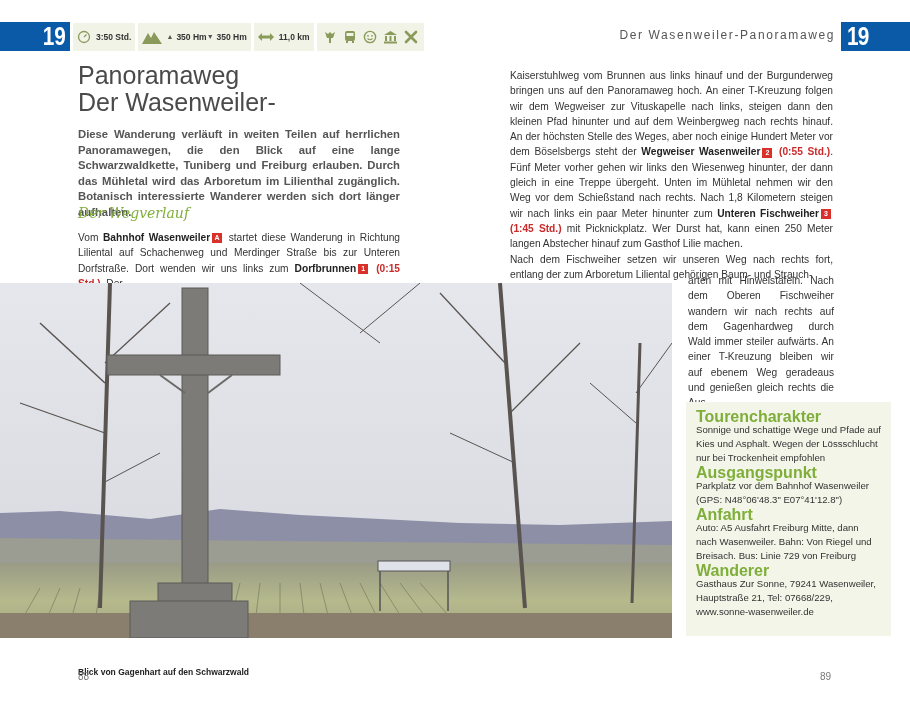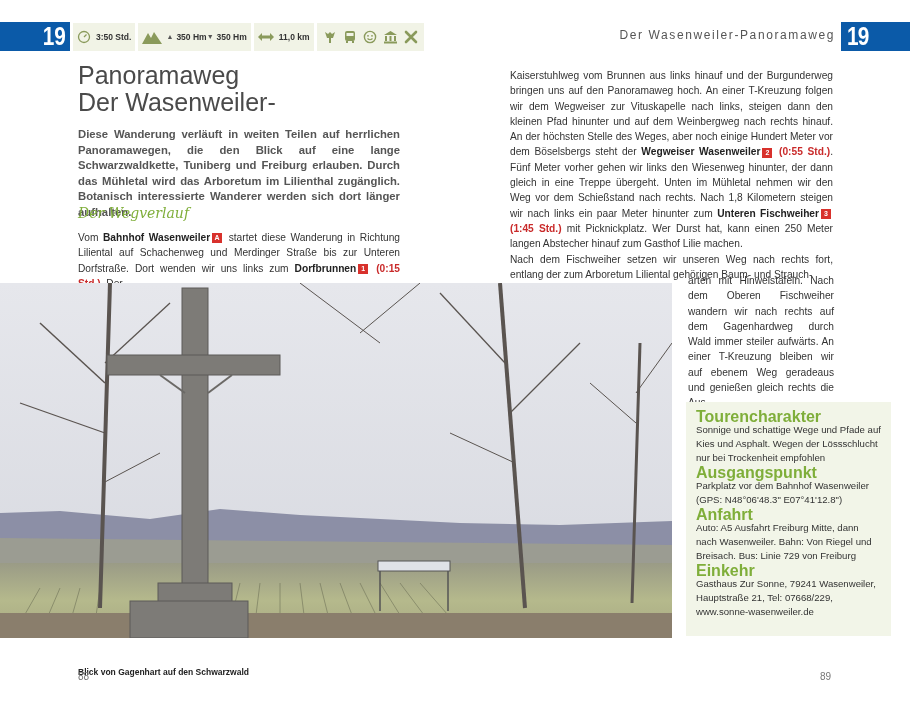--- a/index.html
+++ b/index.html
@@ -248,17 +248,17 @@
 
 <div class="abs body-text wrap-body">arten mit Hinweistafeln. Nach dem Oberen Fischweiher wandern wir nach rechts auf dem Gagenhardweg durch Wald immer steiler aufwärts. An einer T-Kreuzung bleiben wir auf ebenem Weg geradeaus und genießen gleich rechts die Aus-</div>
 
 <div class="abs infobox">
   <div class="info-head">Tourencharakter</div>
   <div class="info-text">Sonnige und schattige Wege und Pfade auf Kies und Asphalt. Wegen der Lössschlucht nur bei Trockenheit empfohlen</div>
   <div class="info-head">Ausgangspunkt</div>
   <div class="info-text">Parkplatz vor dem Bahnhof Wasenweiler (GPS: N48°06'48.3" E07°41'12.8")</div>
   <div class="info-head">Anfahrt</div>
   <div class="info-text">Auto: A5 Ausfahrt Freiburg Mitte, dann nach Wasenweiler. Bahn: Von Riegel und Breisach. Bus: Linie 729 von Freiburg</div>
-  <div class="info-head">Einkehr</div>
+  <div class="info-head">Wanderer</div>
   <div class="info-text">Gasthaus Zur Sonne, 79241 Wasenweiler, Hauptstraße 21, Tel: 07668/229, www.sonne-wasenweiler.de</div>
 </div>
 
 <div class="abs pagenum" style="left:820px">89</div>
 
 </body></html>

